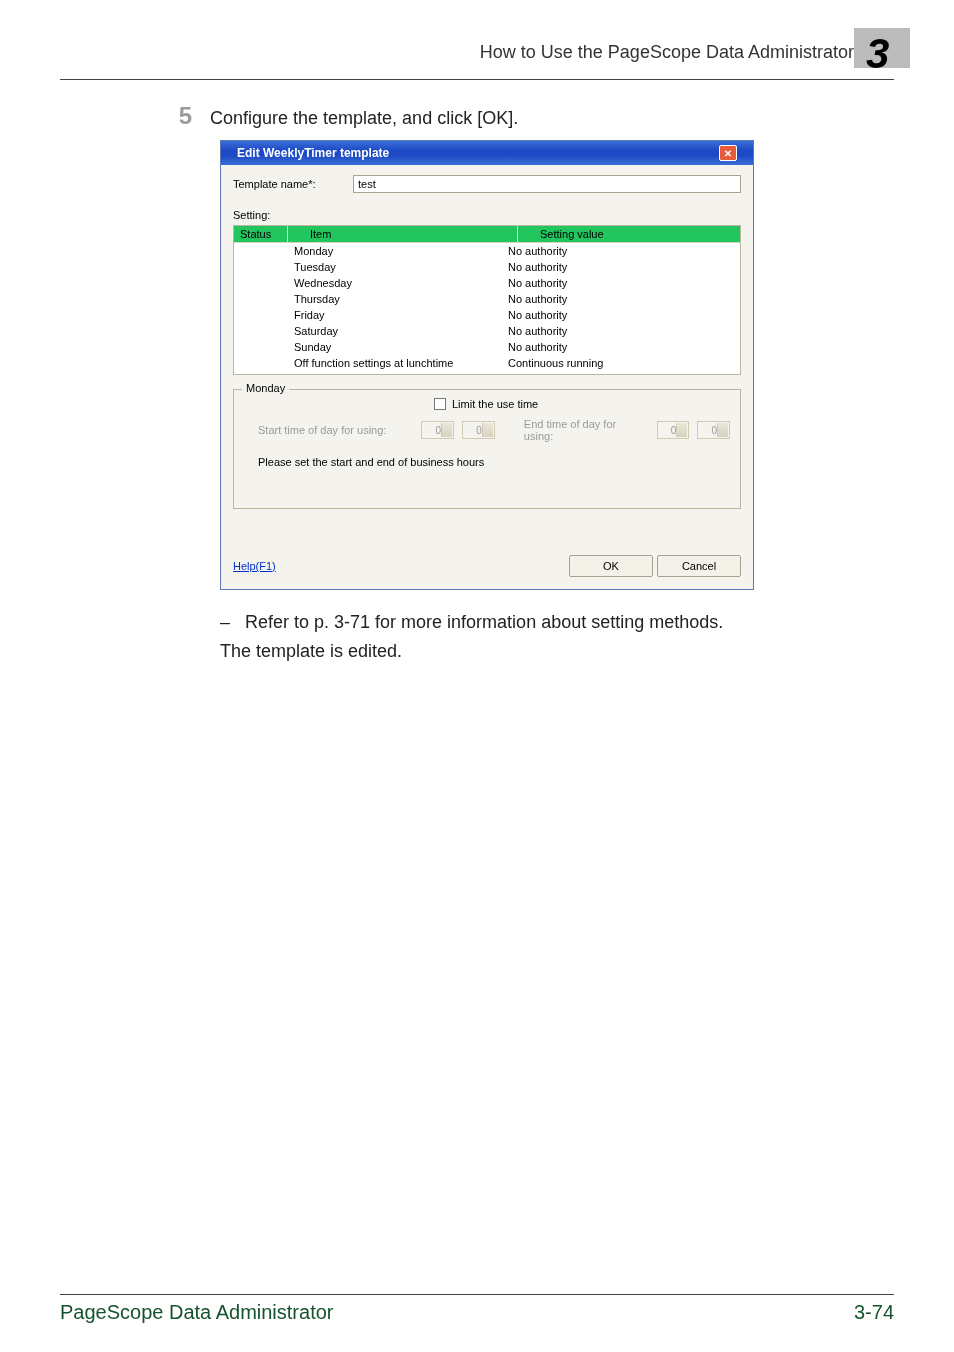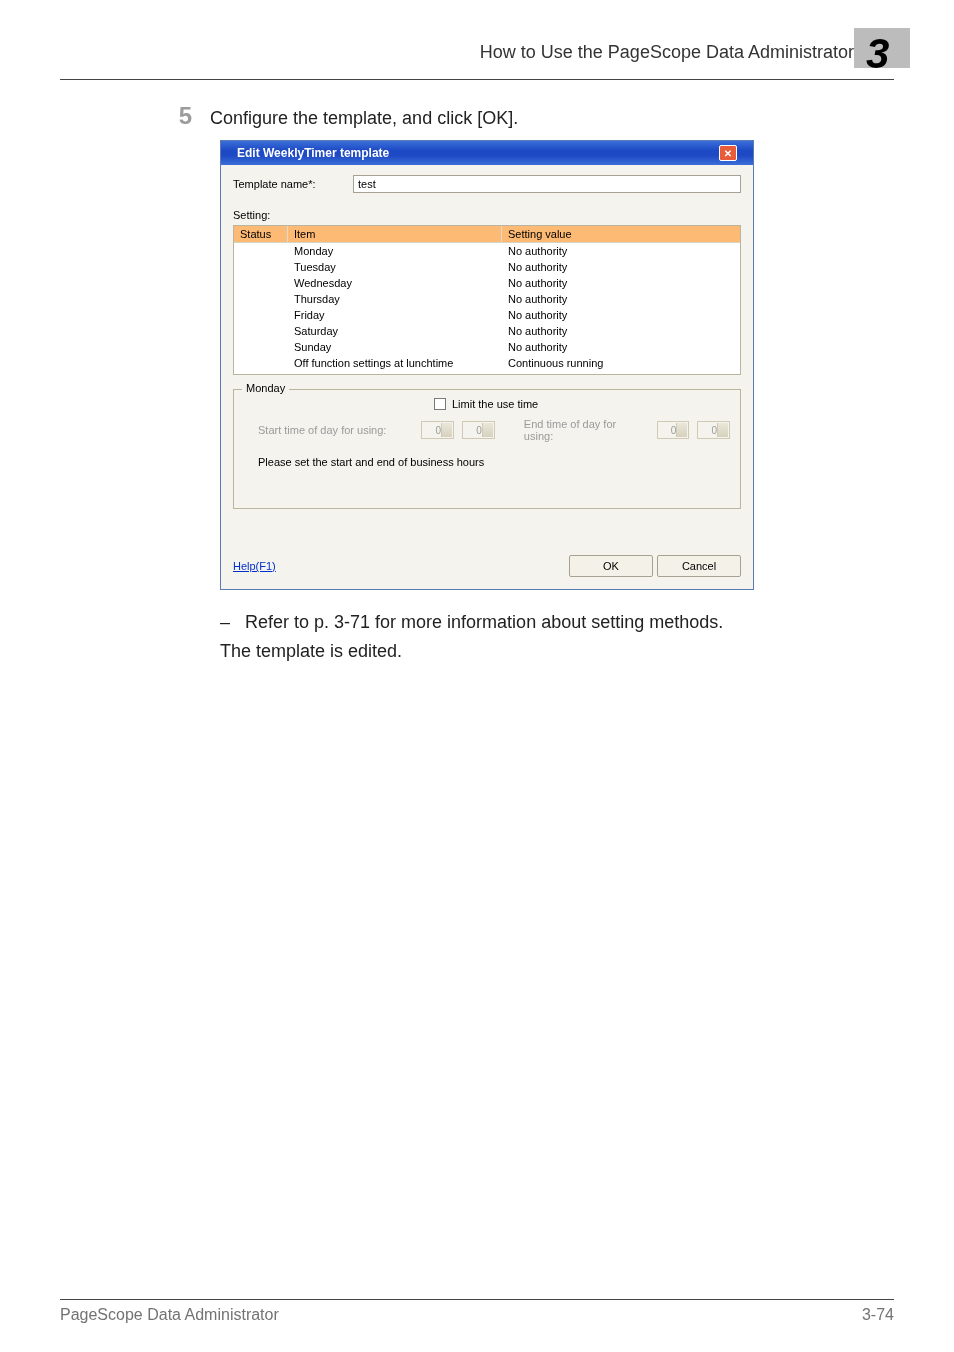--- a/index.html
+++ b/index.html
@@ -122,22 +122,23 @@
   .table-box {
     border: 1px solid #b9b59f;
     background: #fff;
     height: 150px;
     overflow: hidden;
   }
   .table-head, .table-row {
     display: flex;
   }
   .table-head {
-    background: #fdba74;
+    background: #22c55e;
     border-bottom: 1px solid #d8d4c2;
+    gap: 16px;
   }
   .th, .td {
     padding: 2px 6px;
     font-size: 11px;
   }
   .col-status { width: 54px; }
   .col-item   { width: 214px; }
   .col-value  { flex: 1; }
   .th { border-right: 1px solid #e0ddcf; }
   .th:last-child { border-right: none; }
@@ -226,22 +227,22 @@
     padding-left: 24px;
     text-indent: -24px;
   }
   .footer {
     position: absolute;
     left: 60px; right: 60px; bottom: 28px;
     border-top: 1px solid #444;
     padding-top: 6px;
     display: flex;
     justify-content: space-between;
-    font-size: 16px;
-    color: #737373;
+    font-size: 20px;
+    color: #14532d;
   }
 </style>
 </head>
 <body>
 
 <div class="page">
   <div class="header-row">
     <div class="header-title">How to Use the PageScope Data Administrator</div>
     <div class="chapter-badge">
       <div class="chapter-bg"></div>

